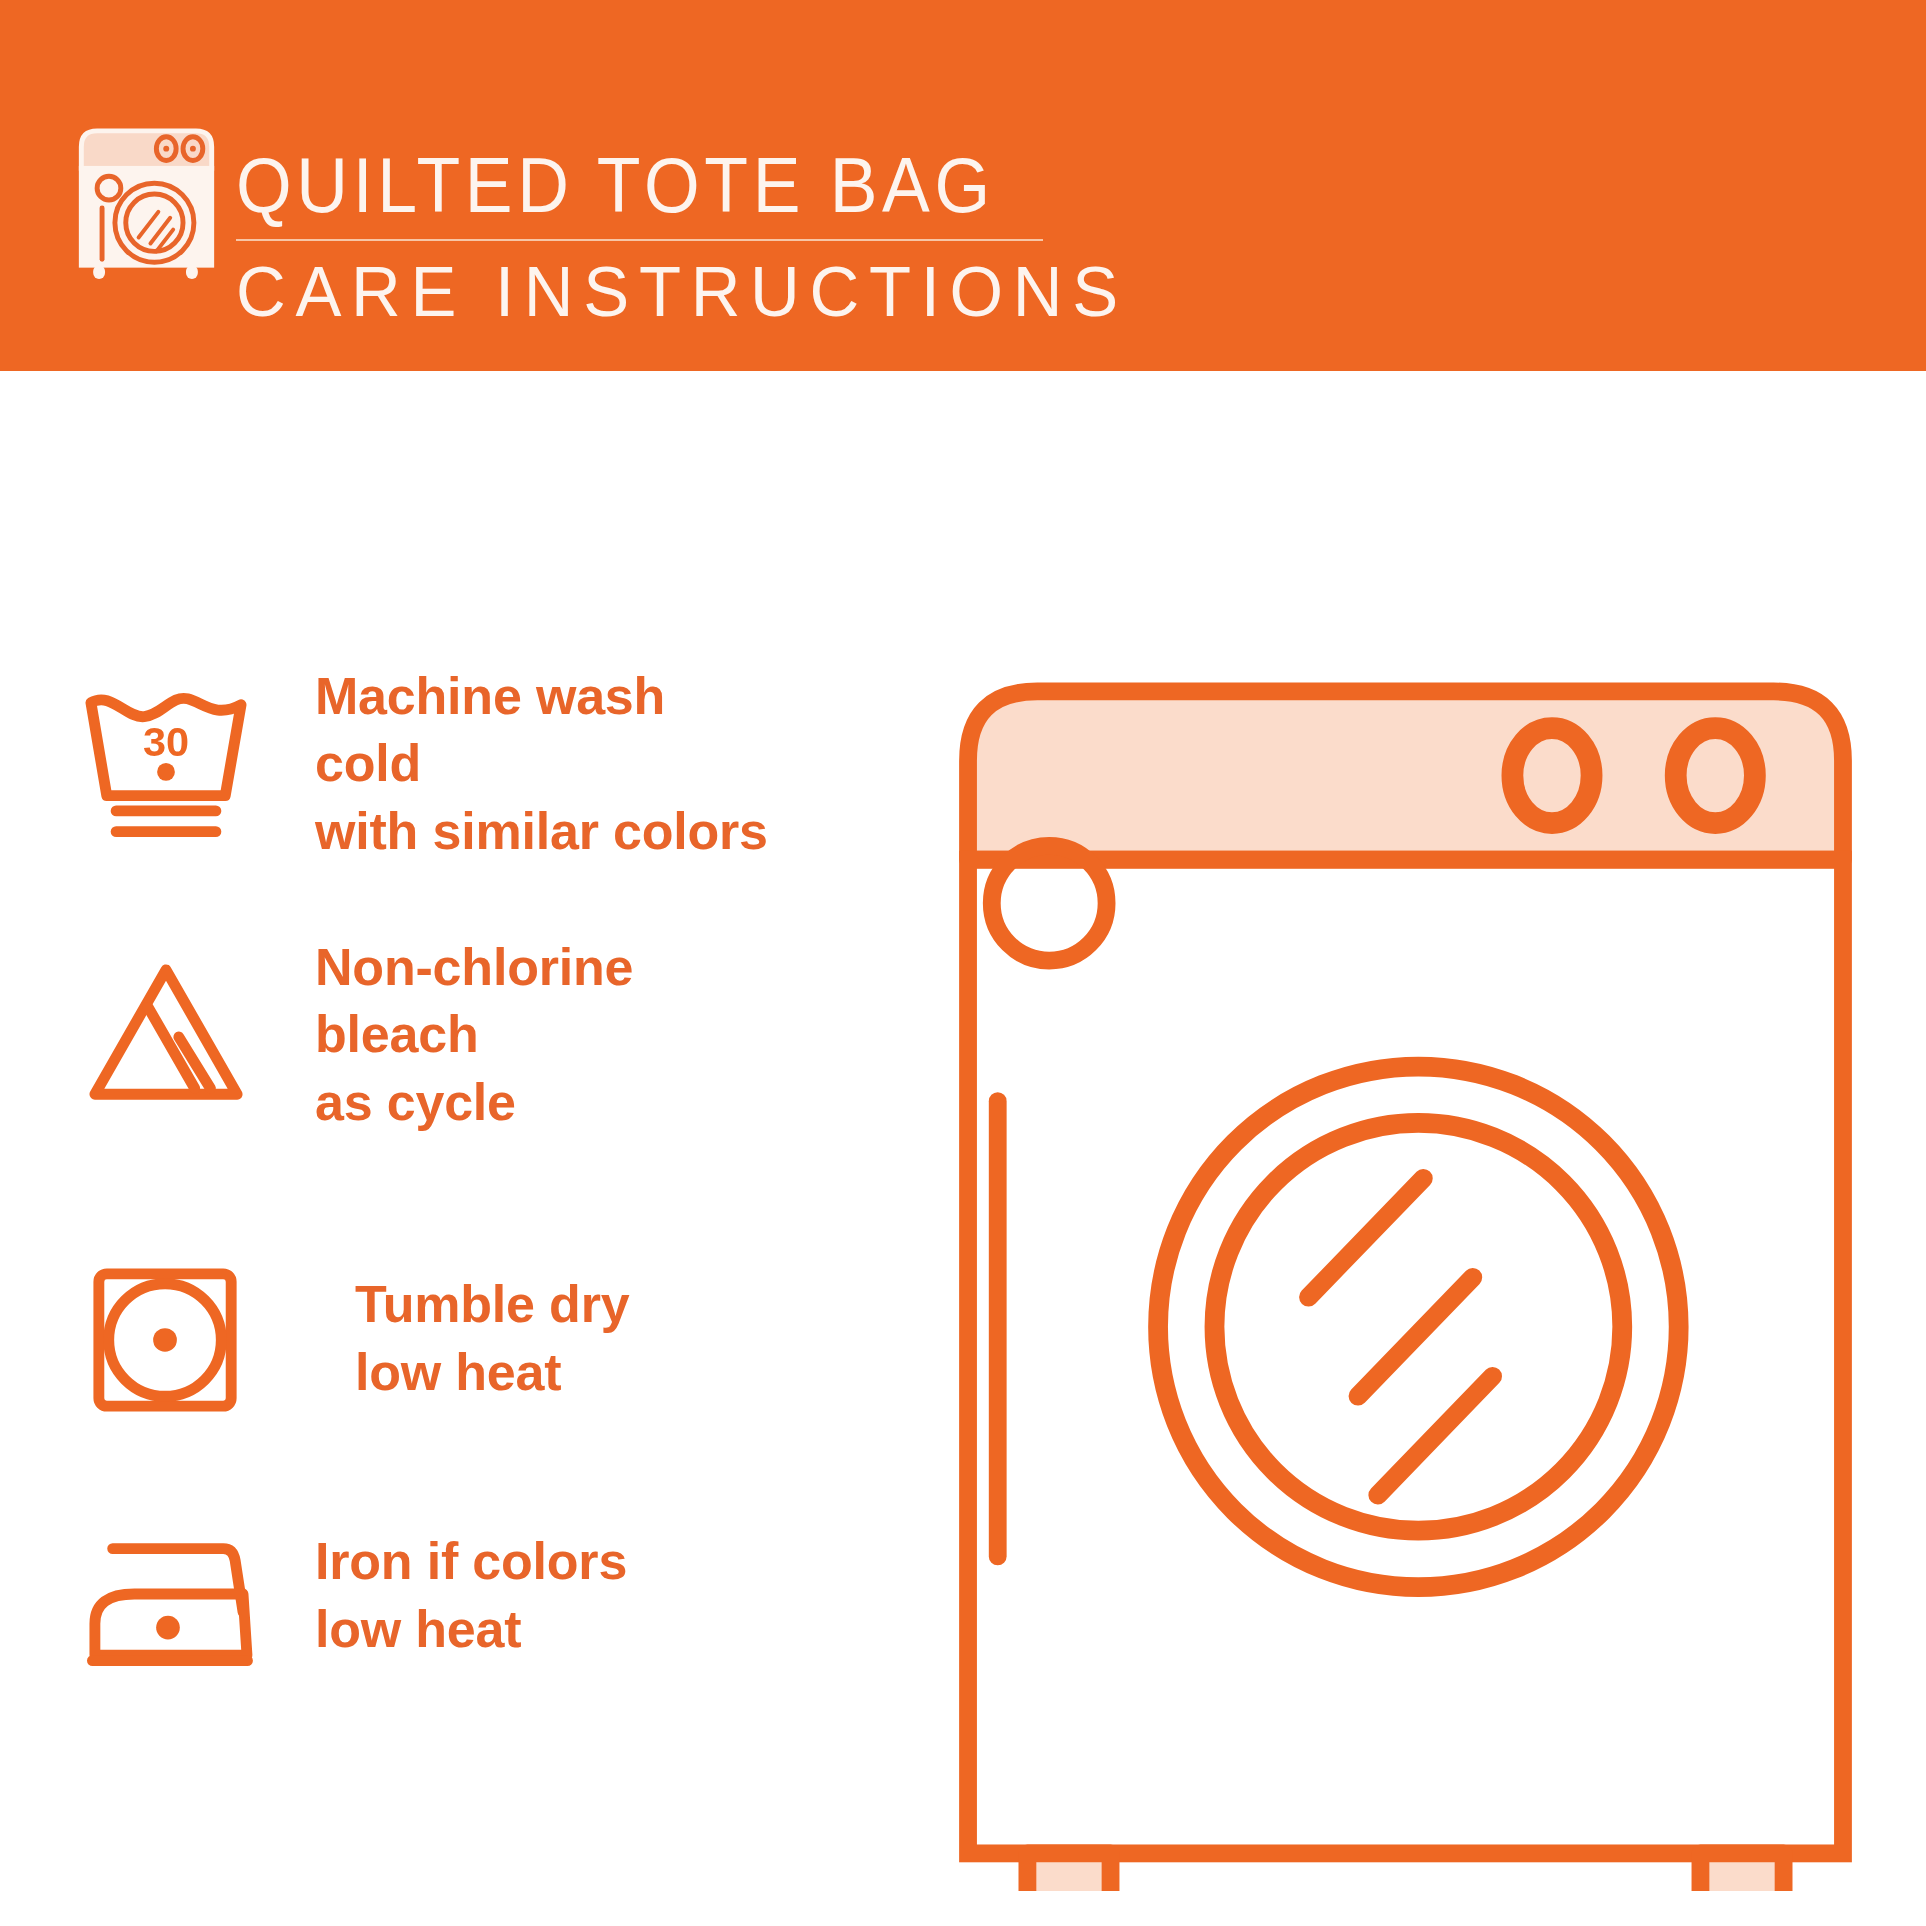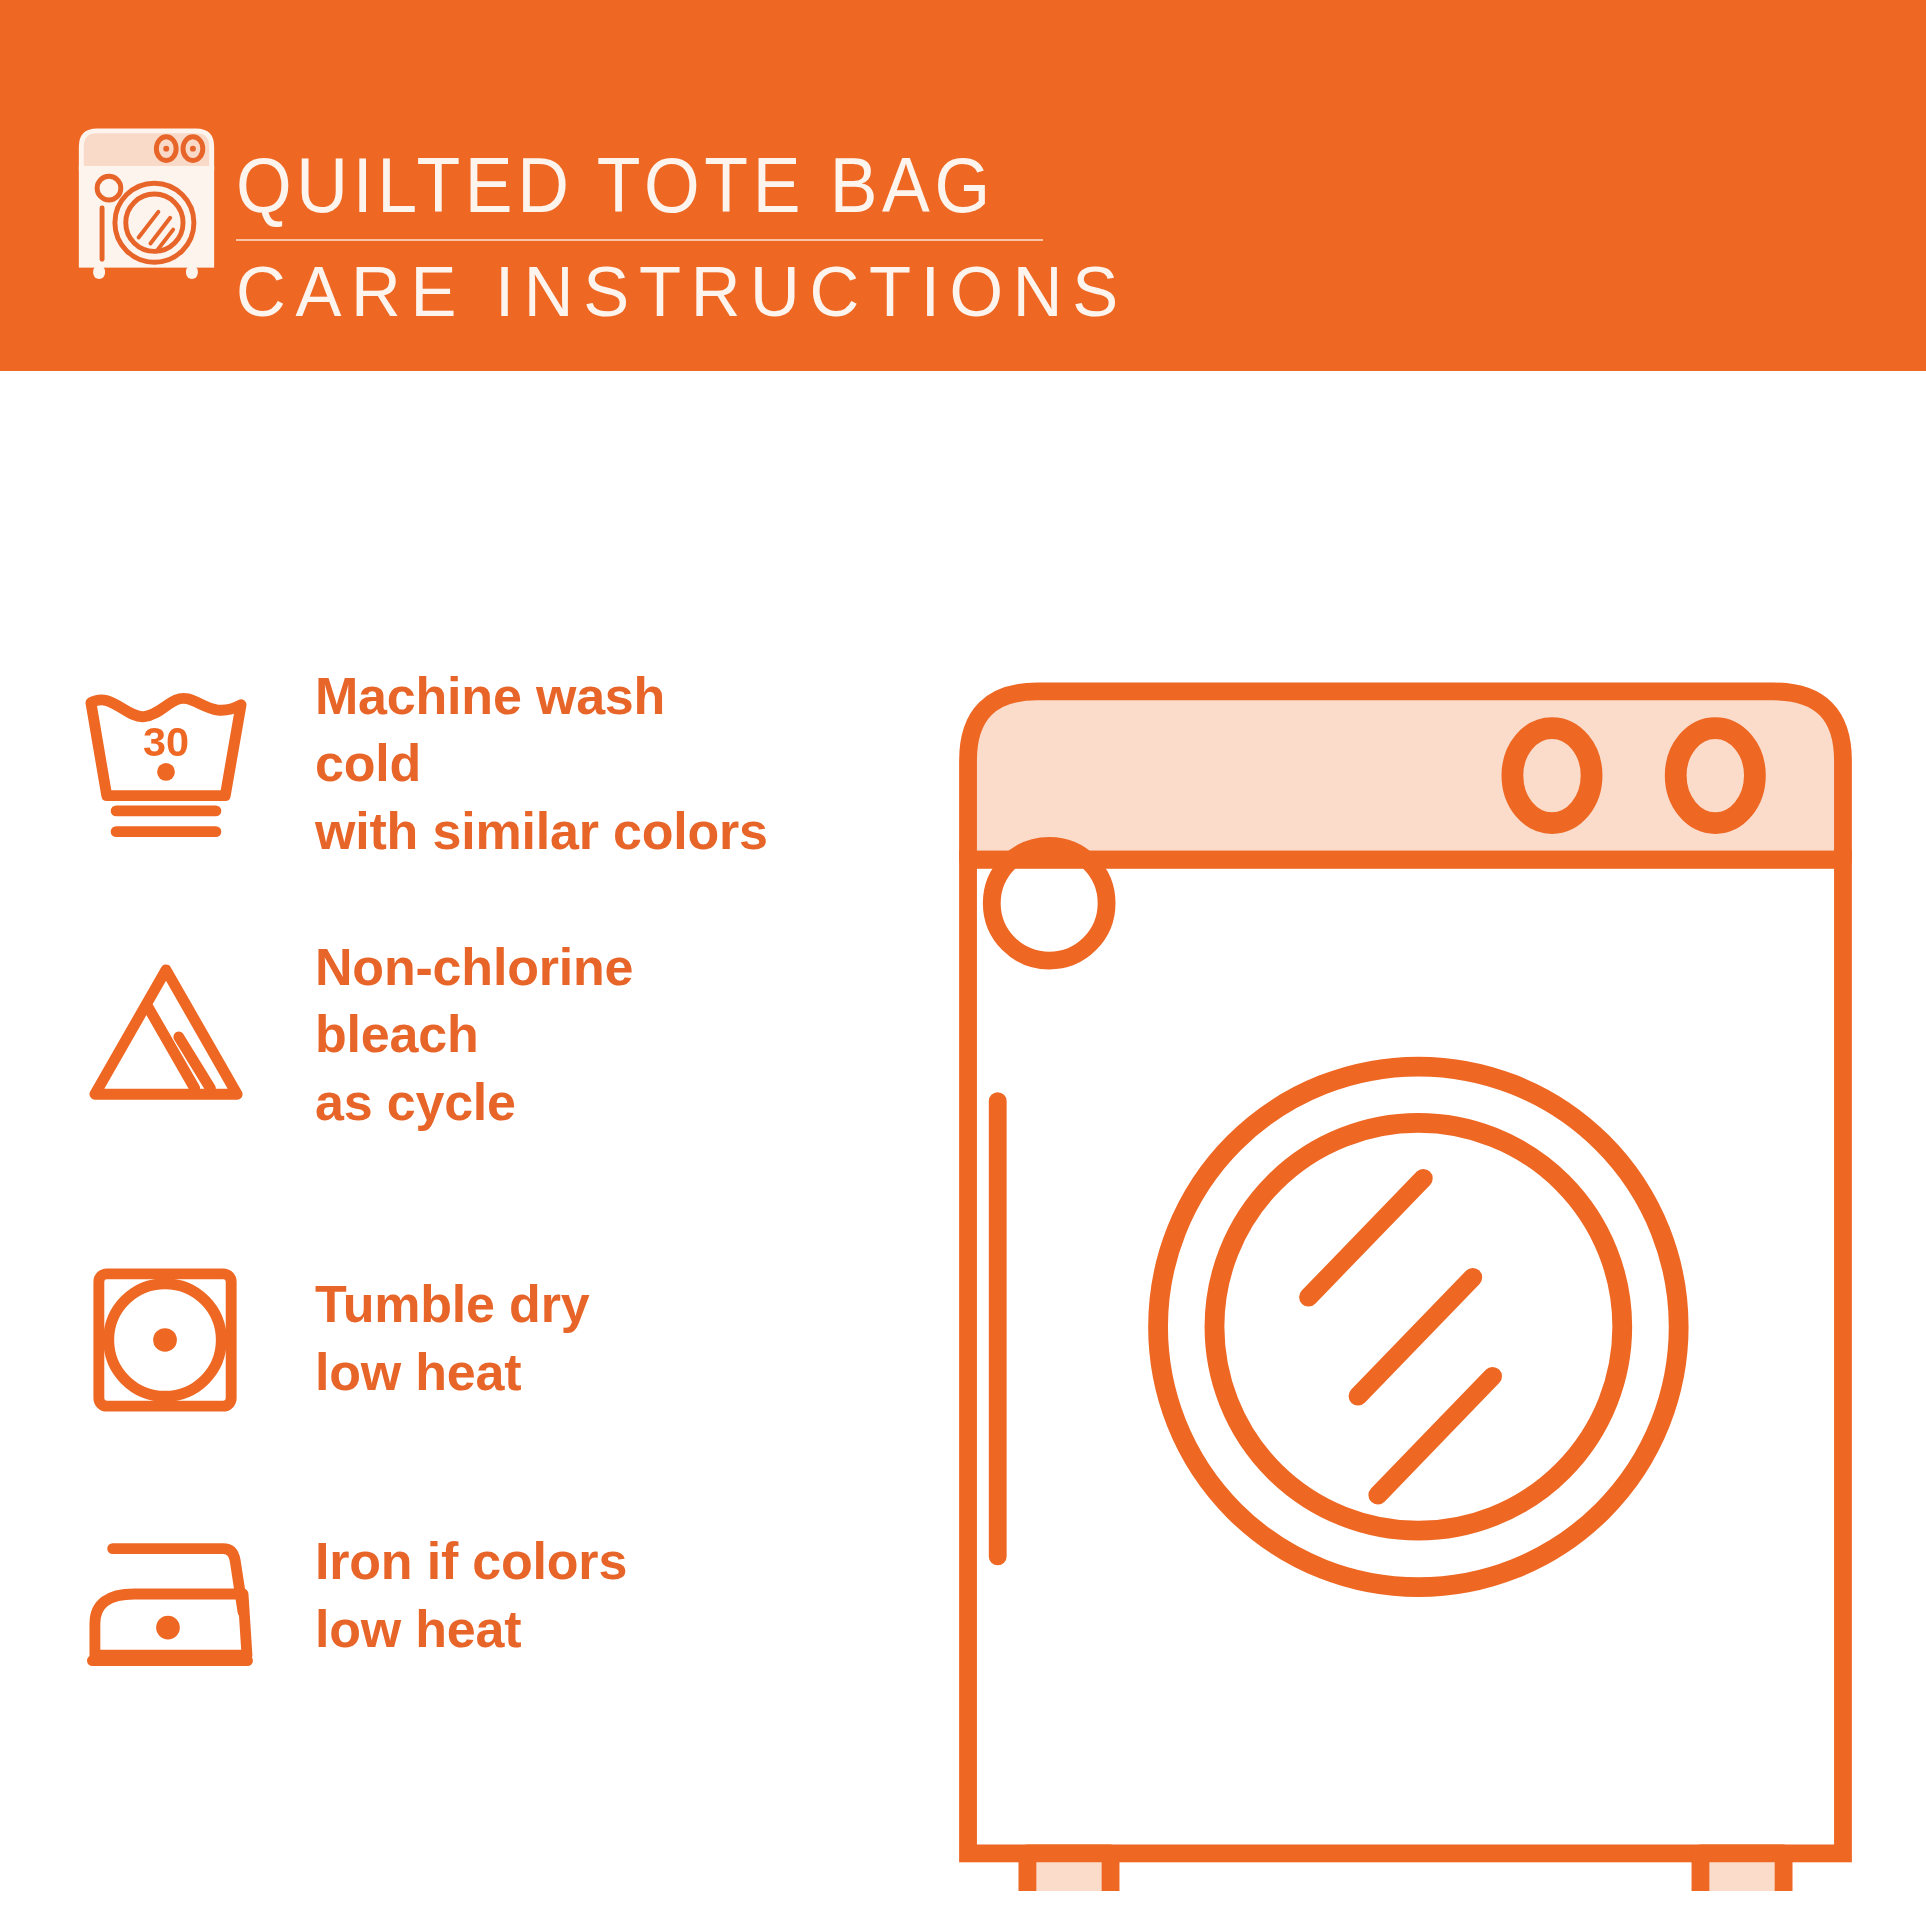--- a/index.html
+++ b/index.html
@@ -78,21 +78,21 @@
     font-weight:600;
     line-height:1.30;
     color:#E8652A;
     letter-spacing:-0.2px;
     padding-left:40px;
   }
   .care-label span { display:block; }
 
   #row-wash   { top:665px;  height:198px; }
   #row-bleach { top:941px;  height:188px; }
-  #row-dry    { top:1245px; height:188px; }
+  #row-dry    { top:1245px; height:188px;gap:40px; }
   #row-iron   { top:1497px; height:198px; }
 
   
   #machine {
     position:absolute;
     left:950px;
     top:634px;
     width:911px;
     height:1257px;
   }

